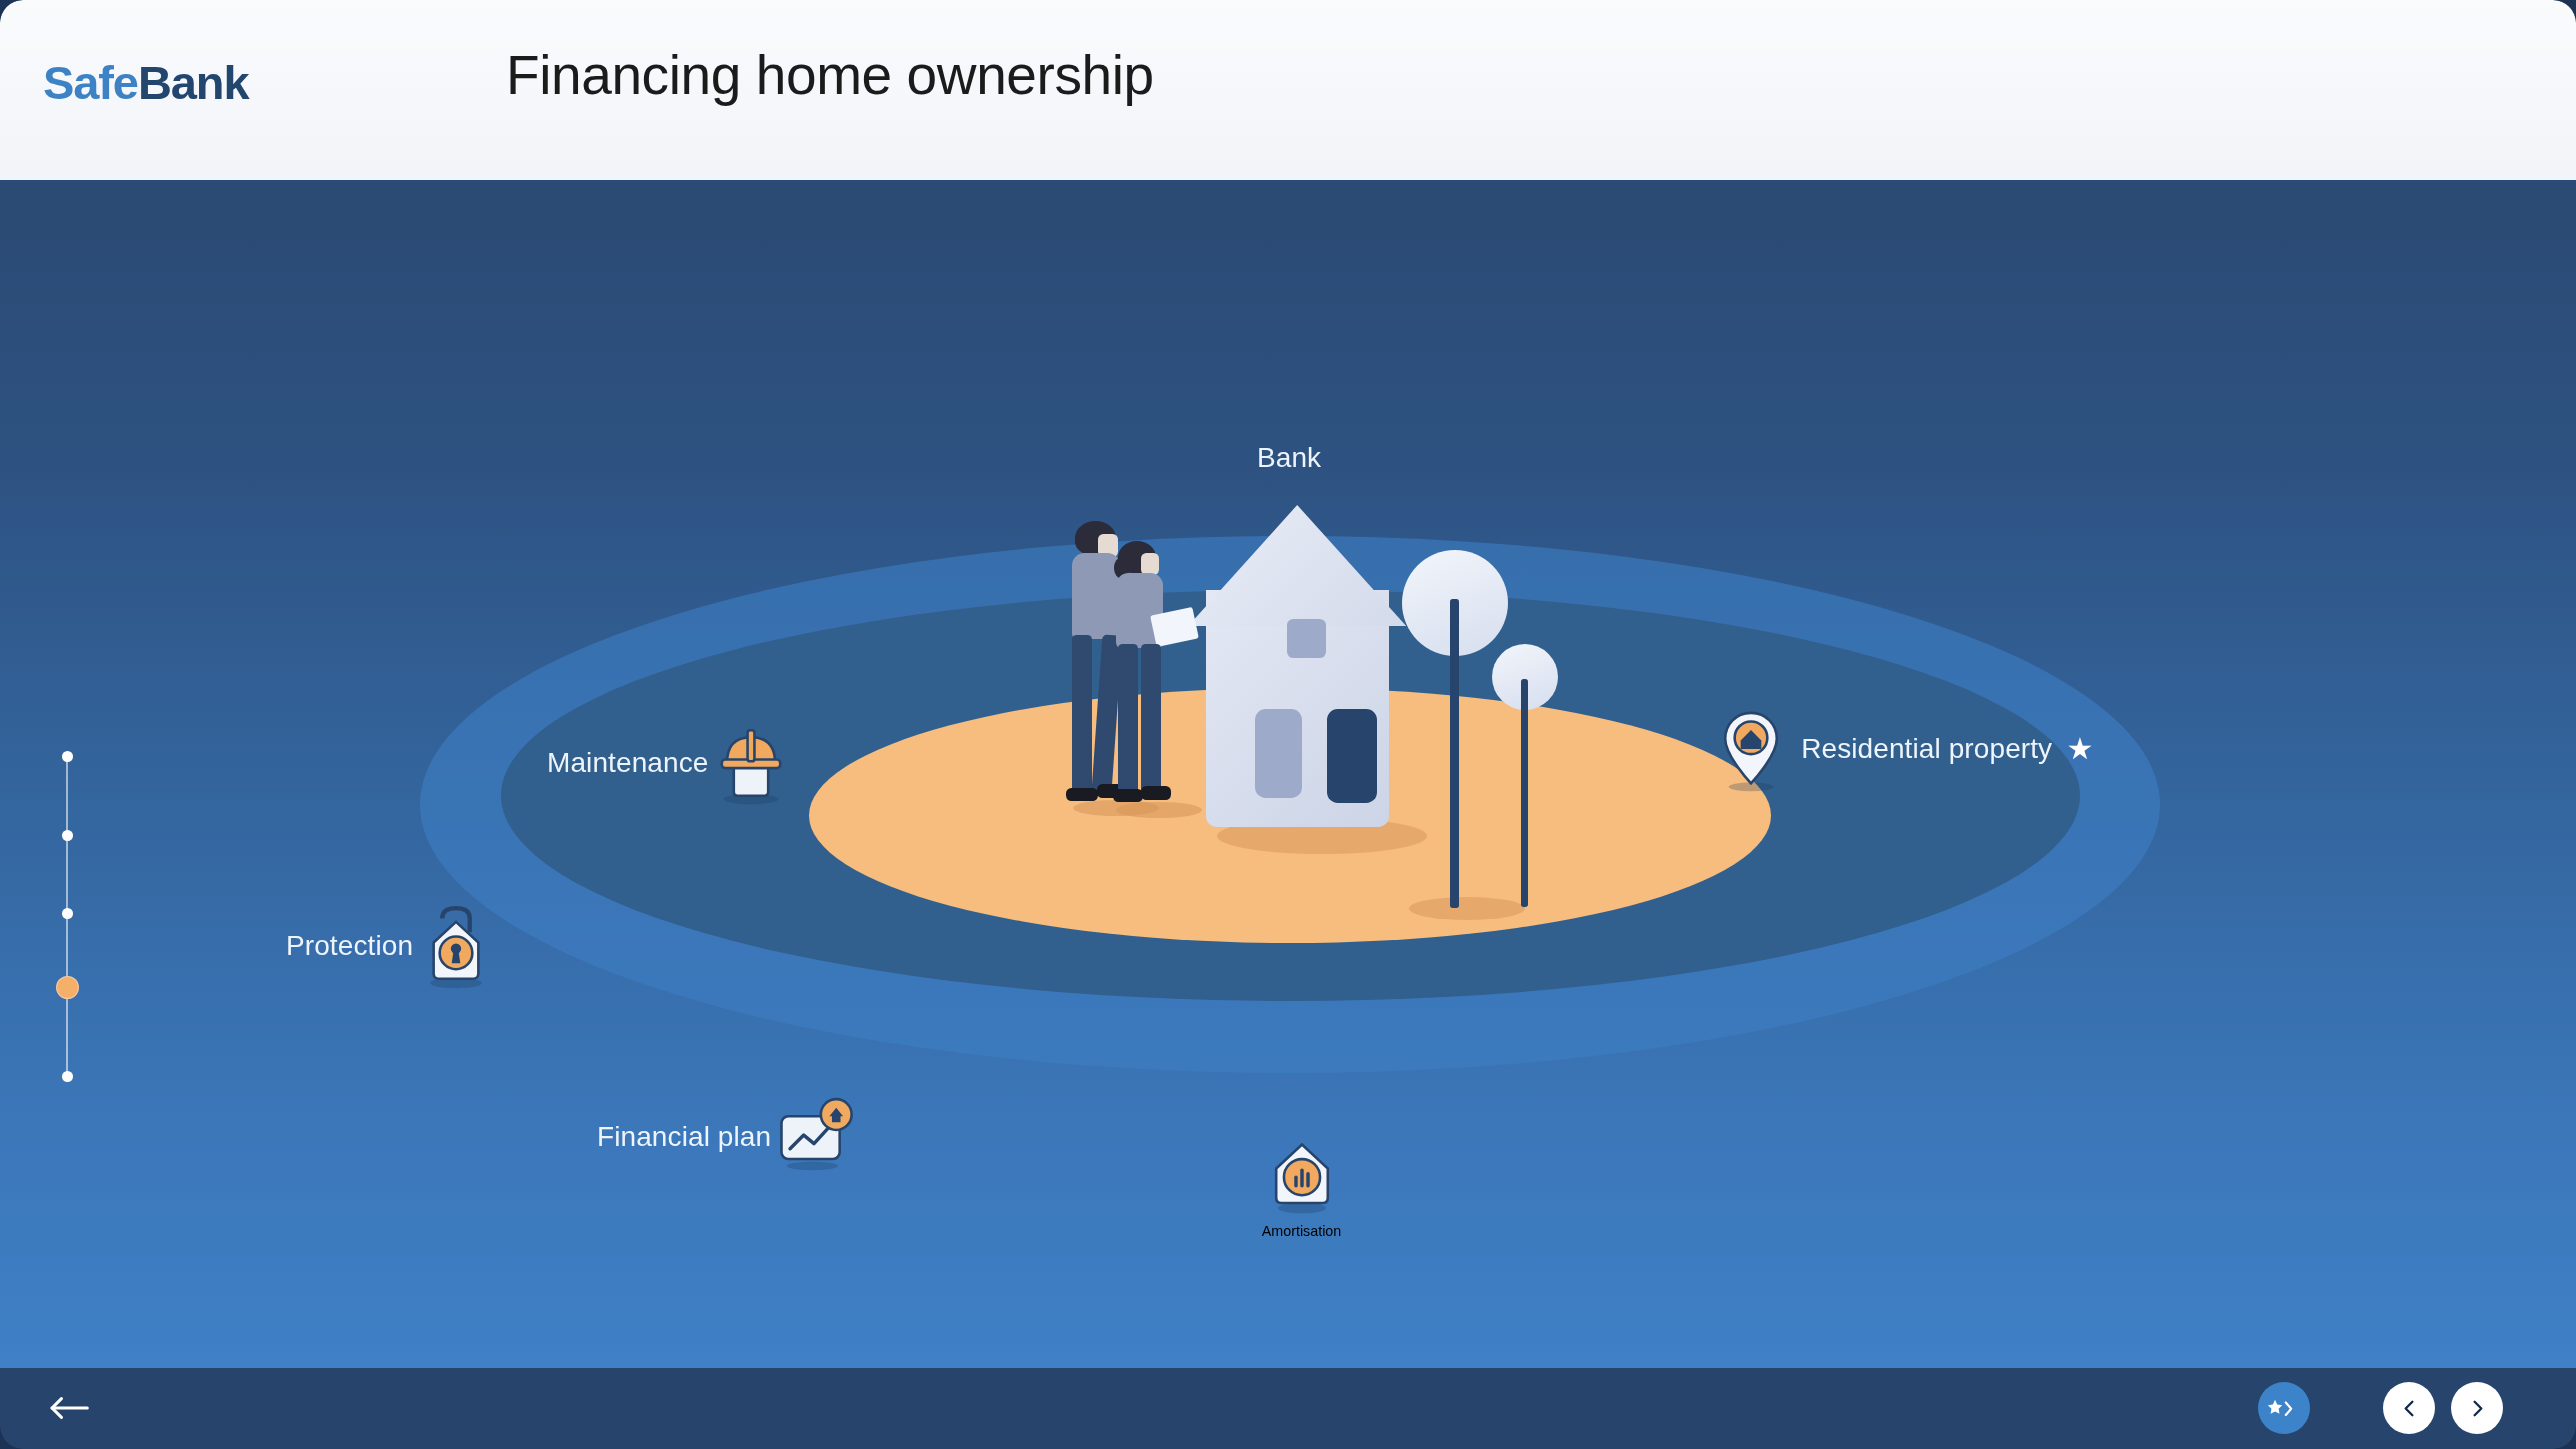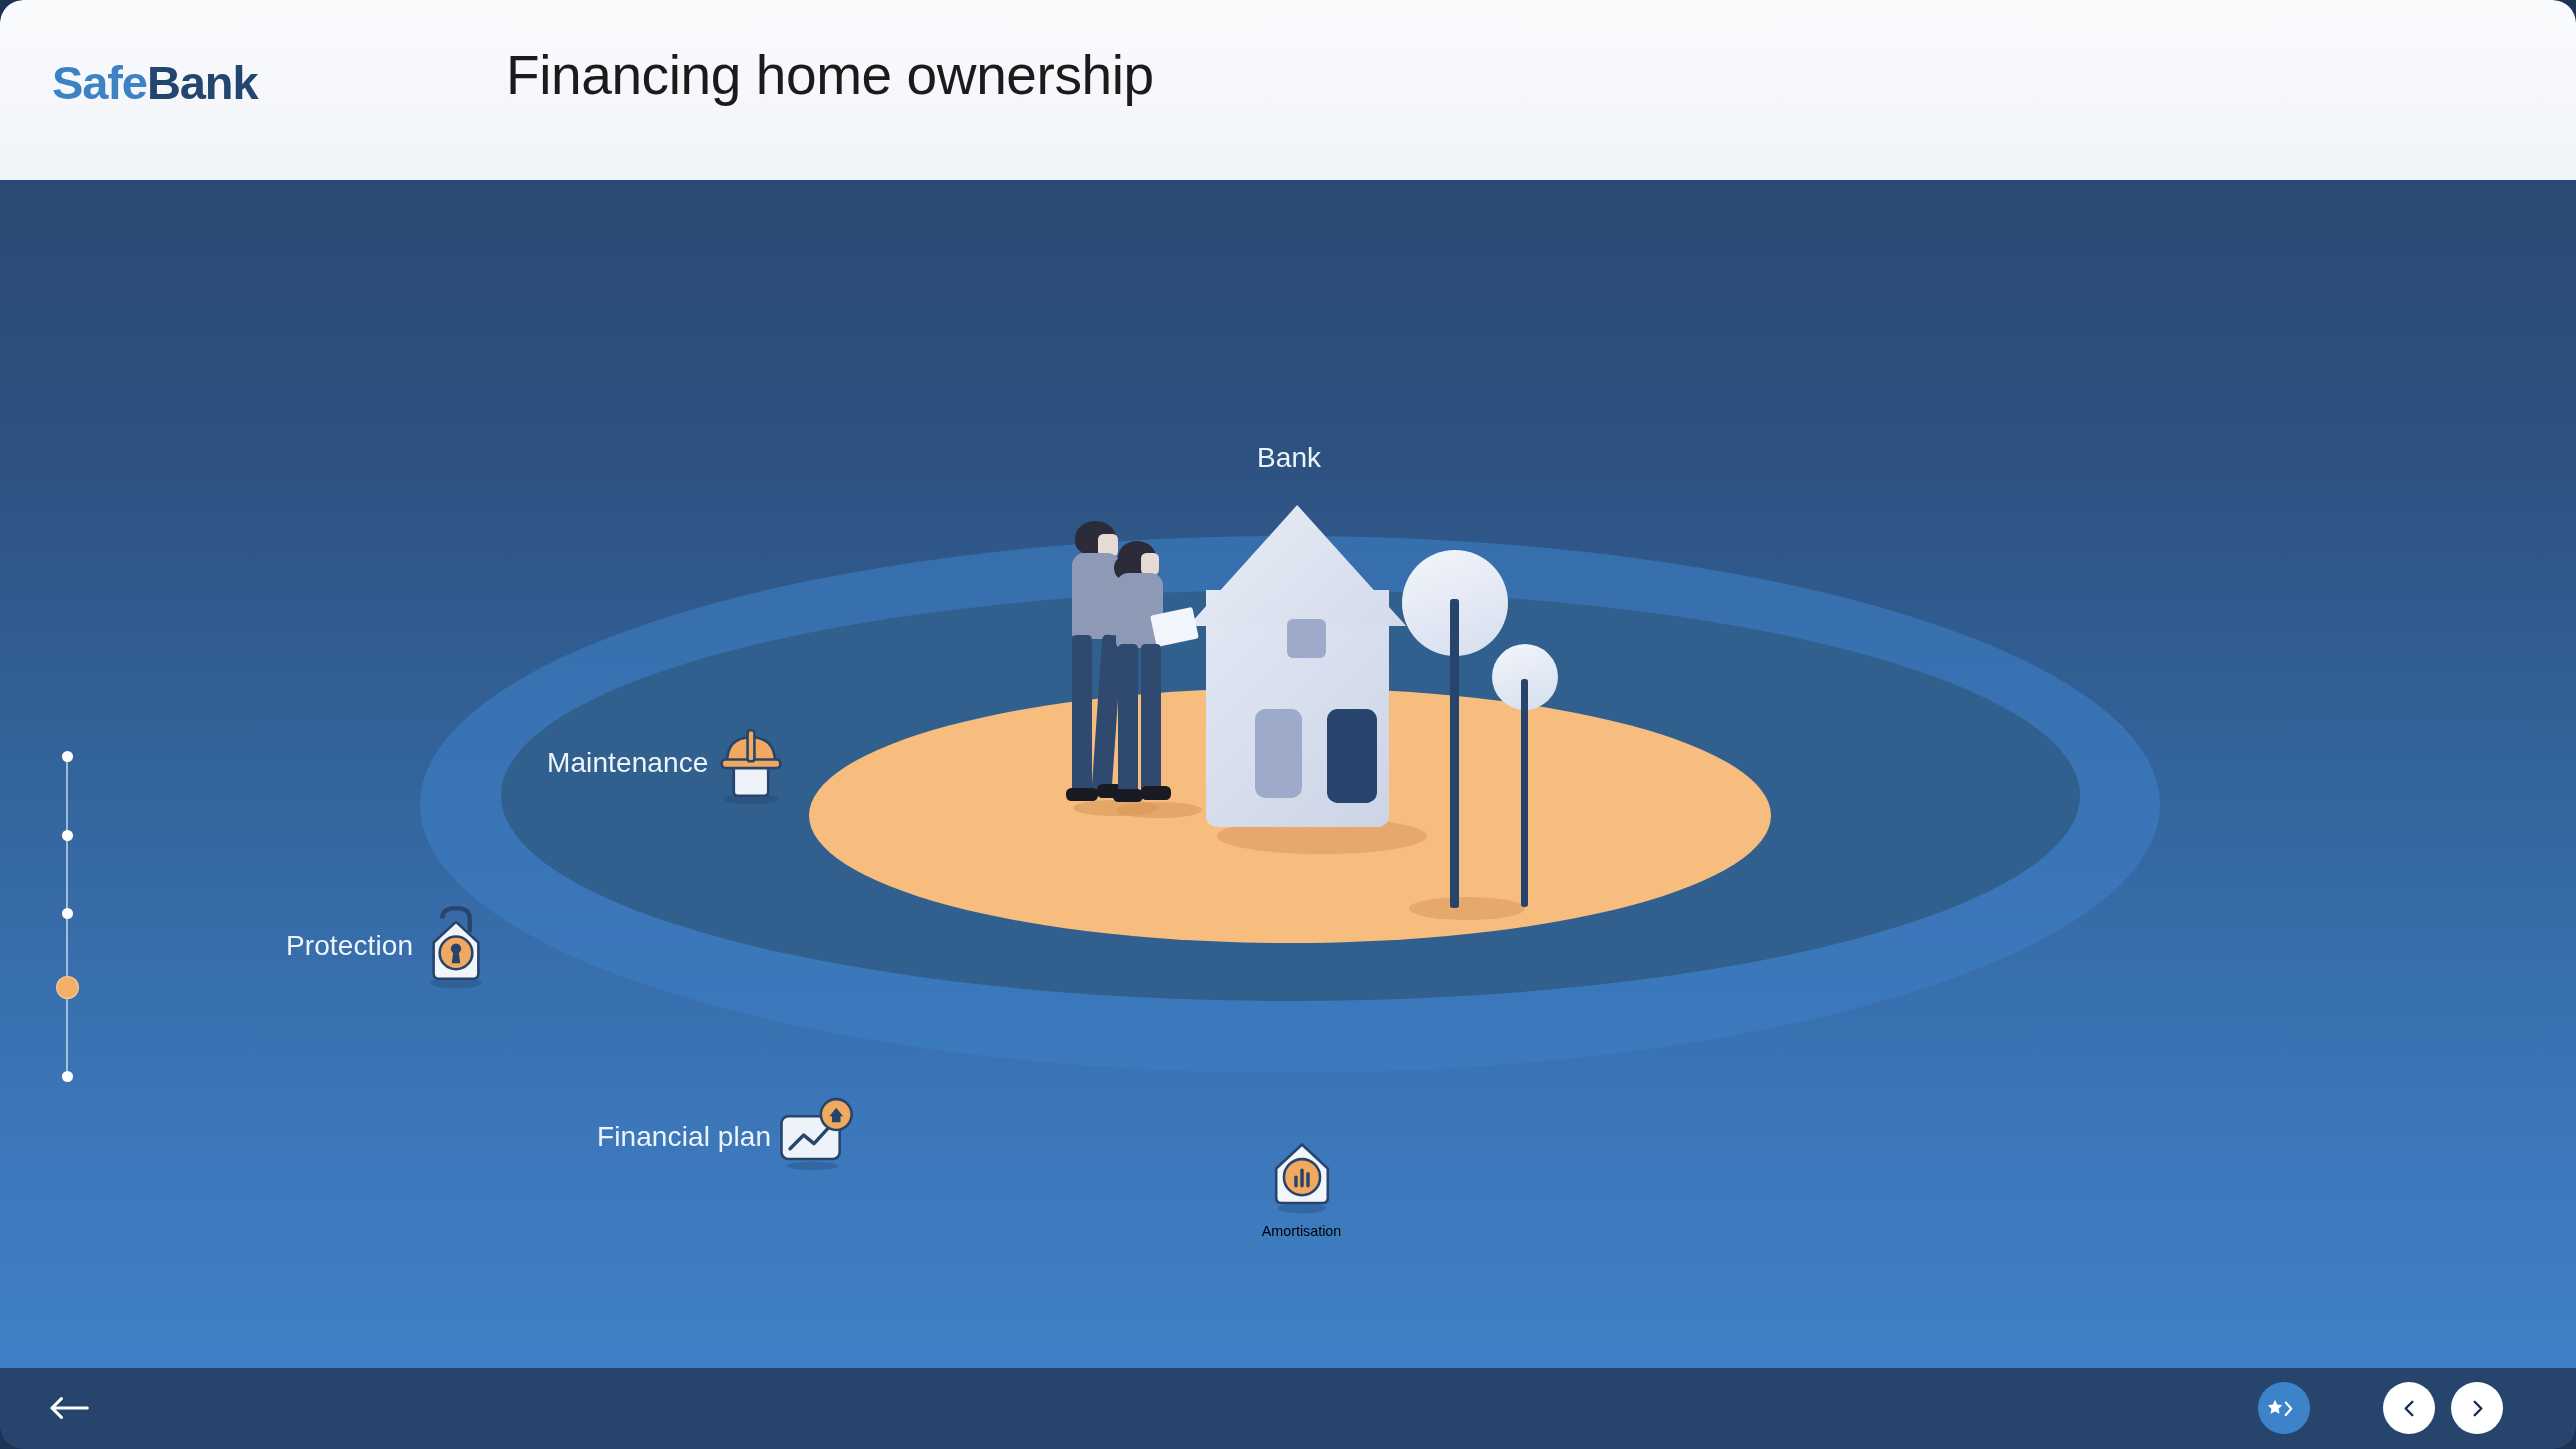--- a/index.html
+++ b/index.html
@@ -12,21 +12,21 @@
   }
 
   
   .header {
     position:absolute; left:0; top:0; width:2576px; height:183px;
     background:linear-gradient(180deg,#fafbfd 0%, #f1f4f8 100%);
     border-top-left-radius:23px; border-top-right-radius:23px;
     border-bottom:3.6px solid #2b4a77;
     display:flex; align-items:center;
   }
-  .logo { position:absolute; left:52px; top:55px; font-size:47px; font-weight:bold; letter-spacing:-1.1px; }
+  .logo { position:absolute; left:43px; top:55px; font-size:47px; font-weight:bold; letter-spacing:-1.1px; }
   .logo .safe { color:#3c82c4; }
   .logo .bank { color:#23466f; }
   .page-title {
     position:absolute; left:506px; top:43px;
     font-size:55px; font-weight:400; color:#1b1b1b; letter-spacing:-0.4px;
   }
 
   
   .stage {
     position:absolute; left:0; top:183px; width:2576px; height:1185px;
@@ -223,20 +223,32 @@
           <ellipse cx="50" cy="92" rx="32" ry="6" fill="rgba(20,50,85,.25)"></ellipse>
           <path d="M30 52 L50 34 L70 52 L70 84 Q70 88 66 88 L34 88 Q30 88 30 84 Z" fill="#eef2f9" stroke="#27456c" stroke-width="3"></path>
           <path d="M18 54 Q22 48 32 46 M82 54 Q78 48 68 46" stroke="#27456c" stroke-width="3" fill="none"></path>
           <path d="M22 50 Q22 20 50 20 Q78 20 78 50 Z" fill="#f0a95e" stroke="#27456c" stroke-width="3"></path>
           <rect x="16" y="46" width="68" height="10" rx="4" fill="#f0a95e" stroke="#27456c" stroke-width="3"></rect>
           <rect x="46" y="12" width="8" height="36" rx="3" fill="#f0a95e" stroke="#27456c" stroke-width="3"></rect>
         </svg>
       </span>
     </div>
 
+    <div class="node" style="left:1708px; top:523px;">
+      <span class="icon">
+        <svg viewBox="0 0 100 100" width="86" height="86">
+          <ellipse cx="50" cy="94" rx="26" ry="5" fill="rgba(20,50,85,.25)"></ellipse>
+          <path d="M50 8 C32 8 20 22 20 38 C20 58 50 90 50 90 C50 90 80 58 80 38 C80 22 68 8 50 8 Z" fill="#f2f5fb" stroke="#27456c" stroke-width="3"></path>
+          <circle cx="50" cy="37" r="19" fill="#f0a95e" stroke="#27456c" stroke-width="3"></circle>
+          <path d="M38 40 L50 28 L62 40 L62 50 L38 50 Z" fill="#27456c"></path>
+        </svg>
+      </span>
+      <span class="lbl" style="margin-left:7.2px;">Residential property</span>
+      <span class="star">★</span>
+    </div>
 
     <div class="node" style="left:286px; top:720px;">
       <span class="lbl">Protection</span>
       <span class="icon">
         <svg viewBox="0 0 100 100" width="86" height="86">
           <ellipse cx="50" cy="93" rx="30" ry="6" fill="rgba(20,50,85,.25)"></ellipse>
           <path d="M34 18 Q34 6 50 6 Q66 6 66 18 L66 34" fill="none" stroke="#27456c" stroke-width="5"></path>
           <path d="M24 46 L50 22 L76 46 L76 82 Q76 88 70 88 L30 88 Q24 88 24 82 Z" fill="#f2f5fb" stroke="#27456c" stroke-width="3"></path>
           <circle cx="50" cy="58" r="19" fill="#f0a95e" stroke="#27456c" stroke-width="3"></circle>
           <circle cx="50" cy="53" r="6" fill="#27456c"></circle>

